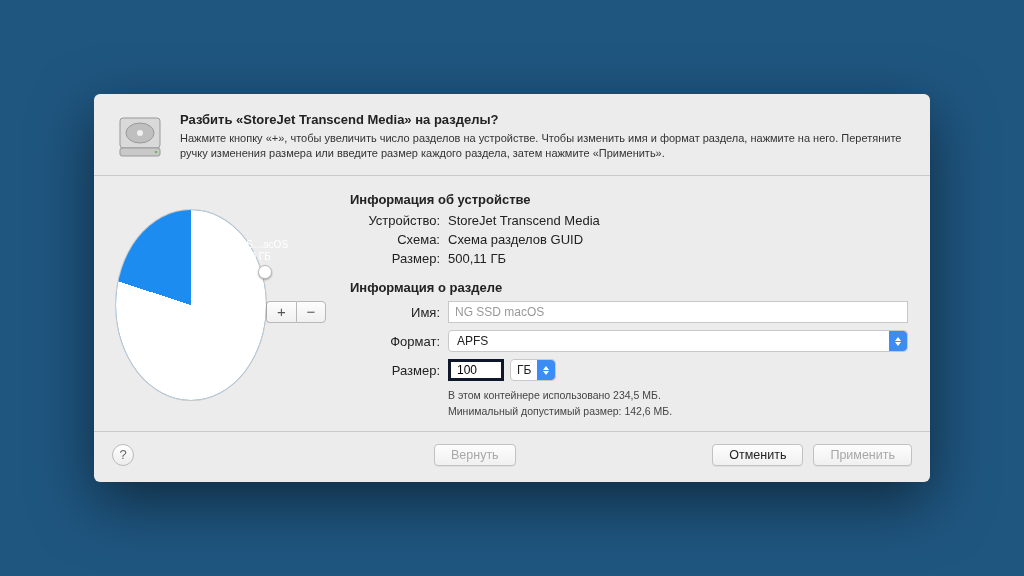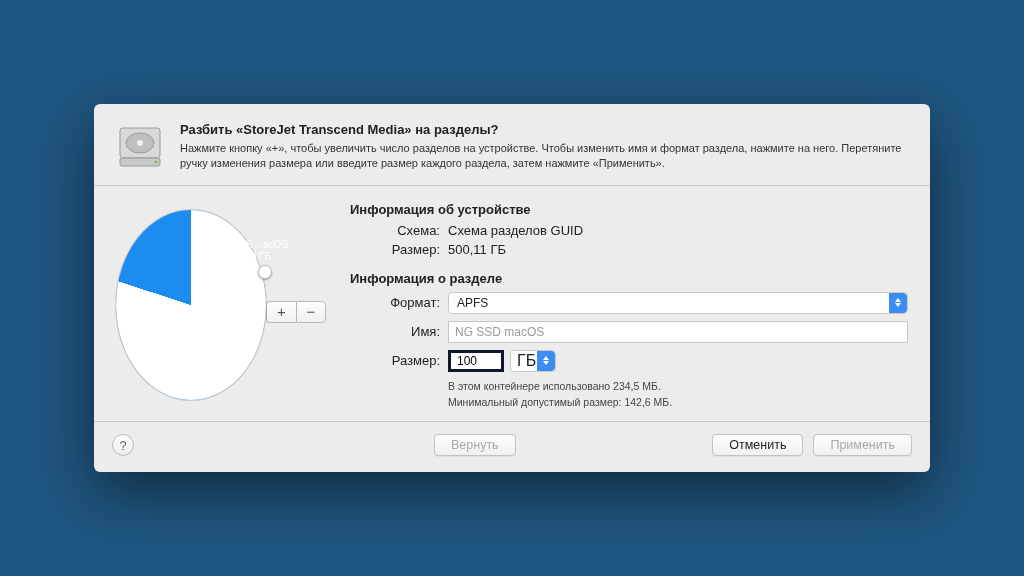--- a/index.html
+++ b/index.html
@@ -199,21 +199,21 @@
     position: relative;
     width: 46px;
     height: 22px;
     background: #fff;
     border: 1px solid #c8c8c8;
     border-radius: 4px;
     margin-left: 6px;
     display: flex;
     align-items: center;
     padding-left: 6px;
-    font-size: 16px;
+    font-size: 12px;
   }
   .hint {
     font-size: 10.5px;
     color: #444;
     margin-left: 98px;
     line-height: 1.35;
     margin-top: 2px;
   }
   .footer {
     display: flex;
@@ -284,45 +284,49 @@
       <div class="add-remove">
         <button class="segbtn">+</button>
         <button class="segbtn">−</button>
       </div>
     </div>
 
     <div class="info-col">
 
       <div class="section-title">Информация об устройстве</div>
       <div class="info-row">
+        <div class="info-label">Устройство:</div>
+        <div class="info-val">StoreJet Transcend Media</div>
+      </div>
+      <div class="info-row">
         <div class="info-label">Схема:</div>
         <div class="info-val">Схема разделов GUID</div>
       </div>
       <div class="info-row">
         <div class="info-label">Размер:</div>
         <div class="info-val">500,11 ГБ</div>
       </div>
 
       <div class="section2">
         <div class="section-title">Информация о разделе</div>
+
+        <div class="form-row">
+          <div class="form-label">Имя:</div>
+          <input class="text-input" type="text" placeholder="NG SSD macOS" style="">
+        </div>
 
         <div class="form-row">
           <div class="form-label">Формат:</div>
           <div class="select-wrap">
             <span>APFS</span>
             <div class="select-caret">
               <div class="caret-up"></div>
                 <div class="caret-down"></div>
             </div>
           </div>
-        </div>
-
-        <div class="form-row">
-          <div class="form-label">Имя:</div>
-          <input class="text-input" type="text" placeholder="NG SSD macOS" style="">
         </div>
 
         <div class="form-row">
           <div class="form-label">Размер:</div>
           <input class="size-input" type="text" value="100" style="">
           <div class="unit-wrap">
             <span>ГБ</span>
             <div class="unit-caret">
               <div class="caret-up"></div>
                 <div class="caret-down"></div>

